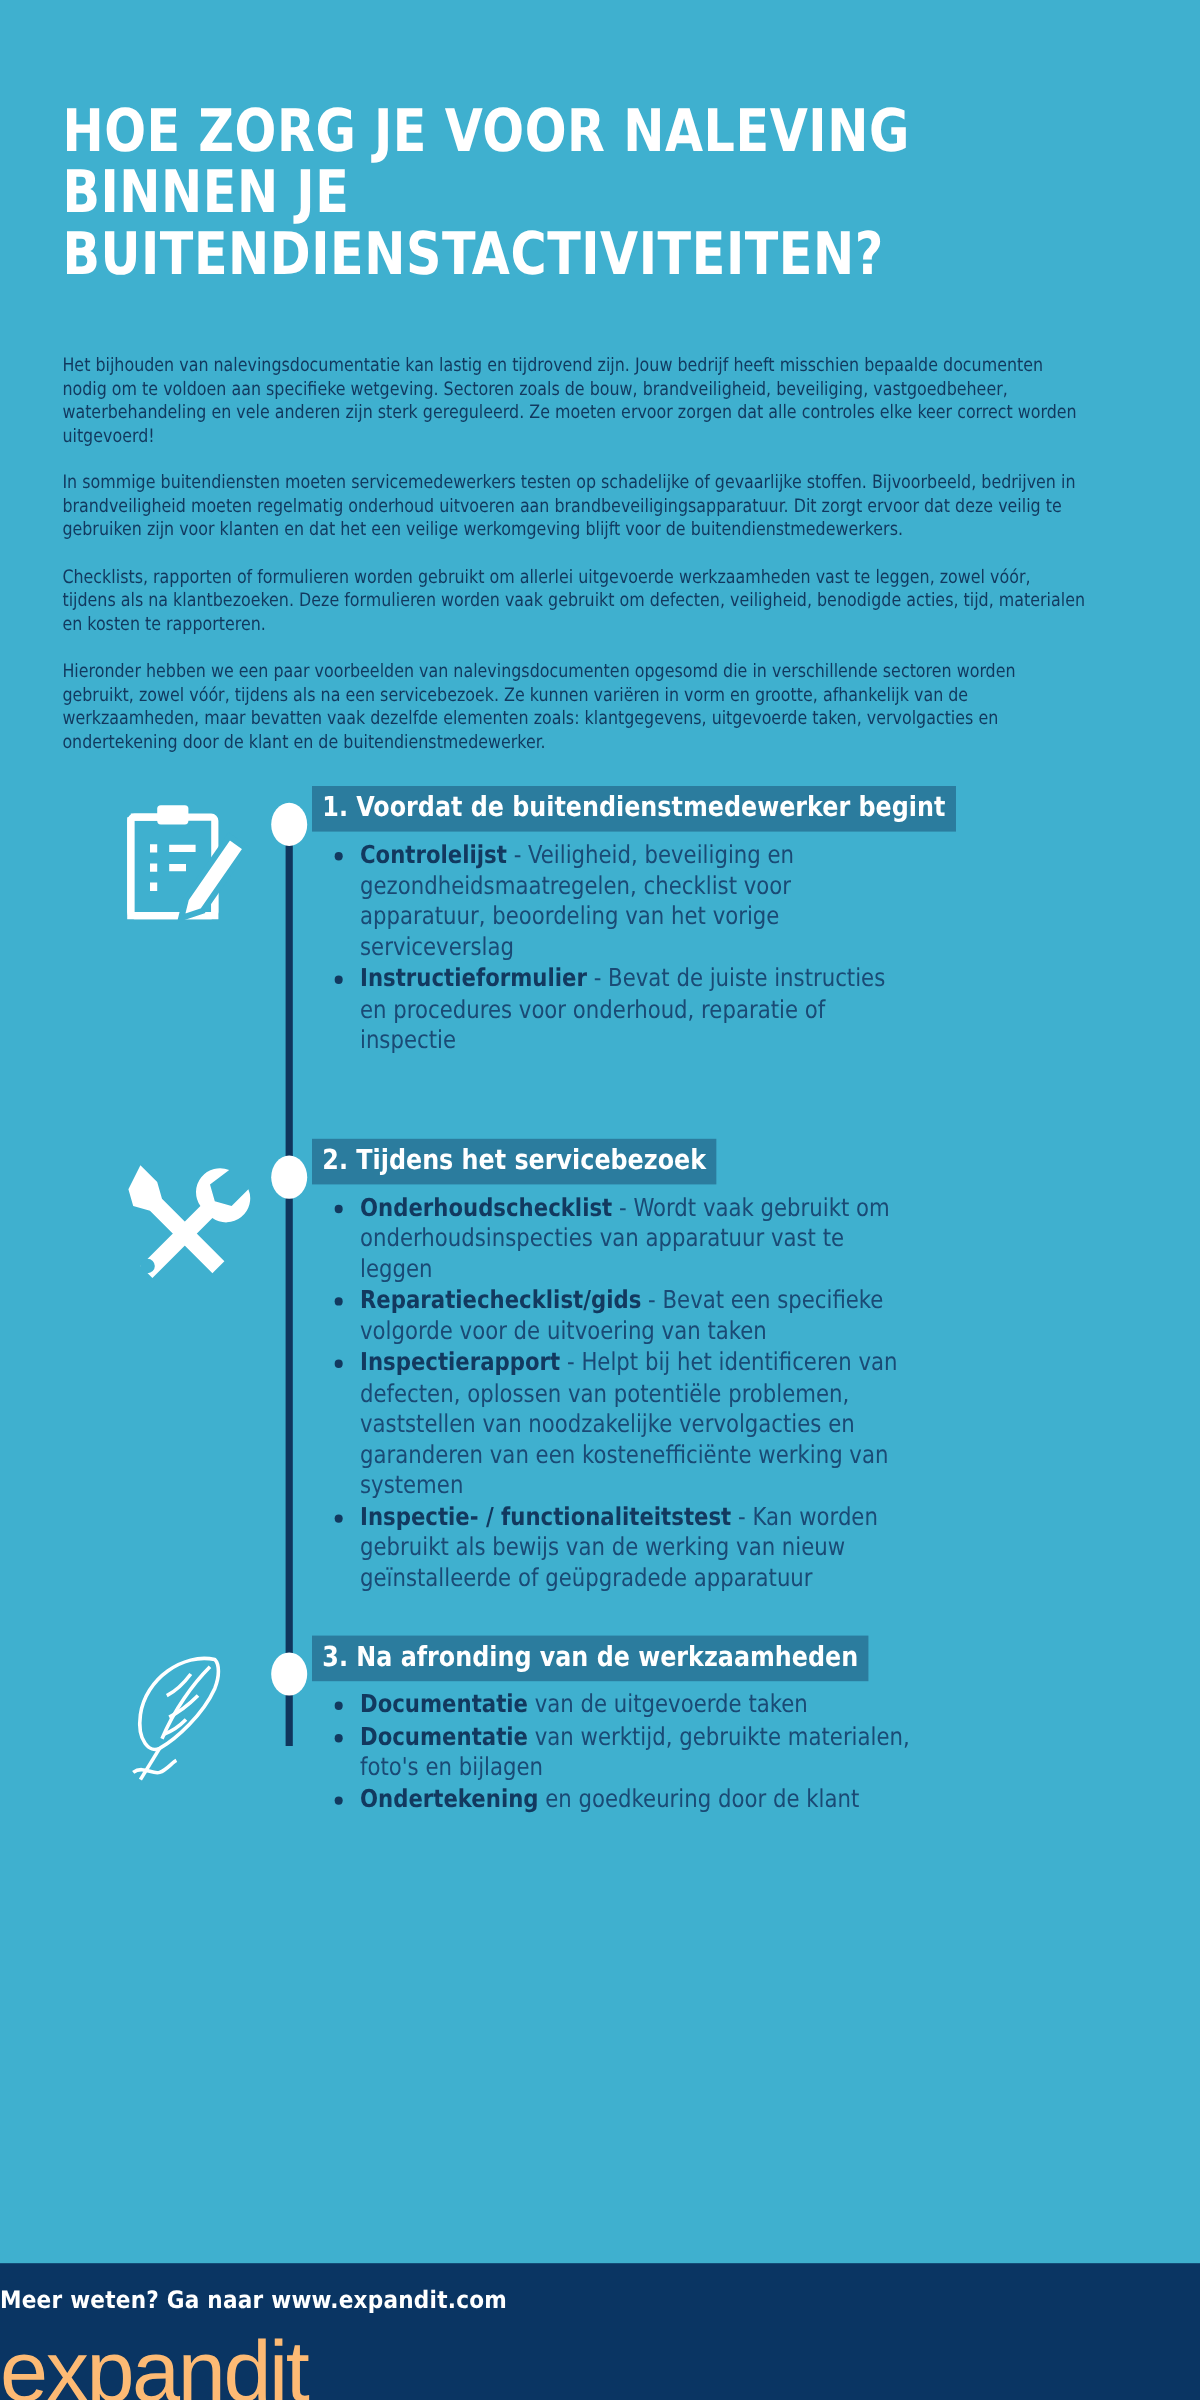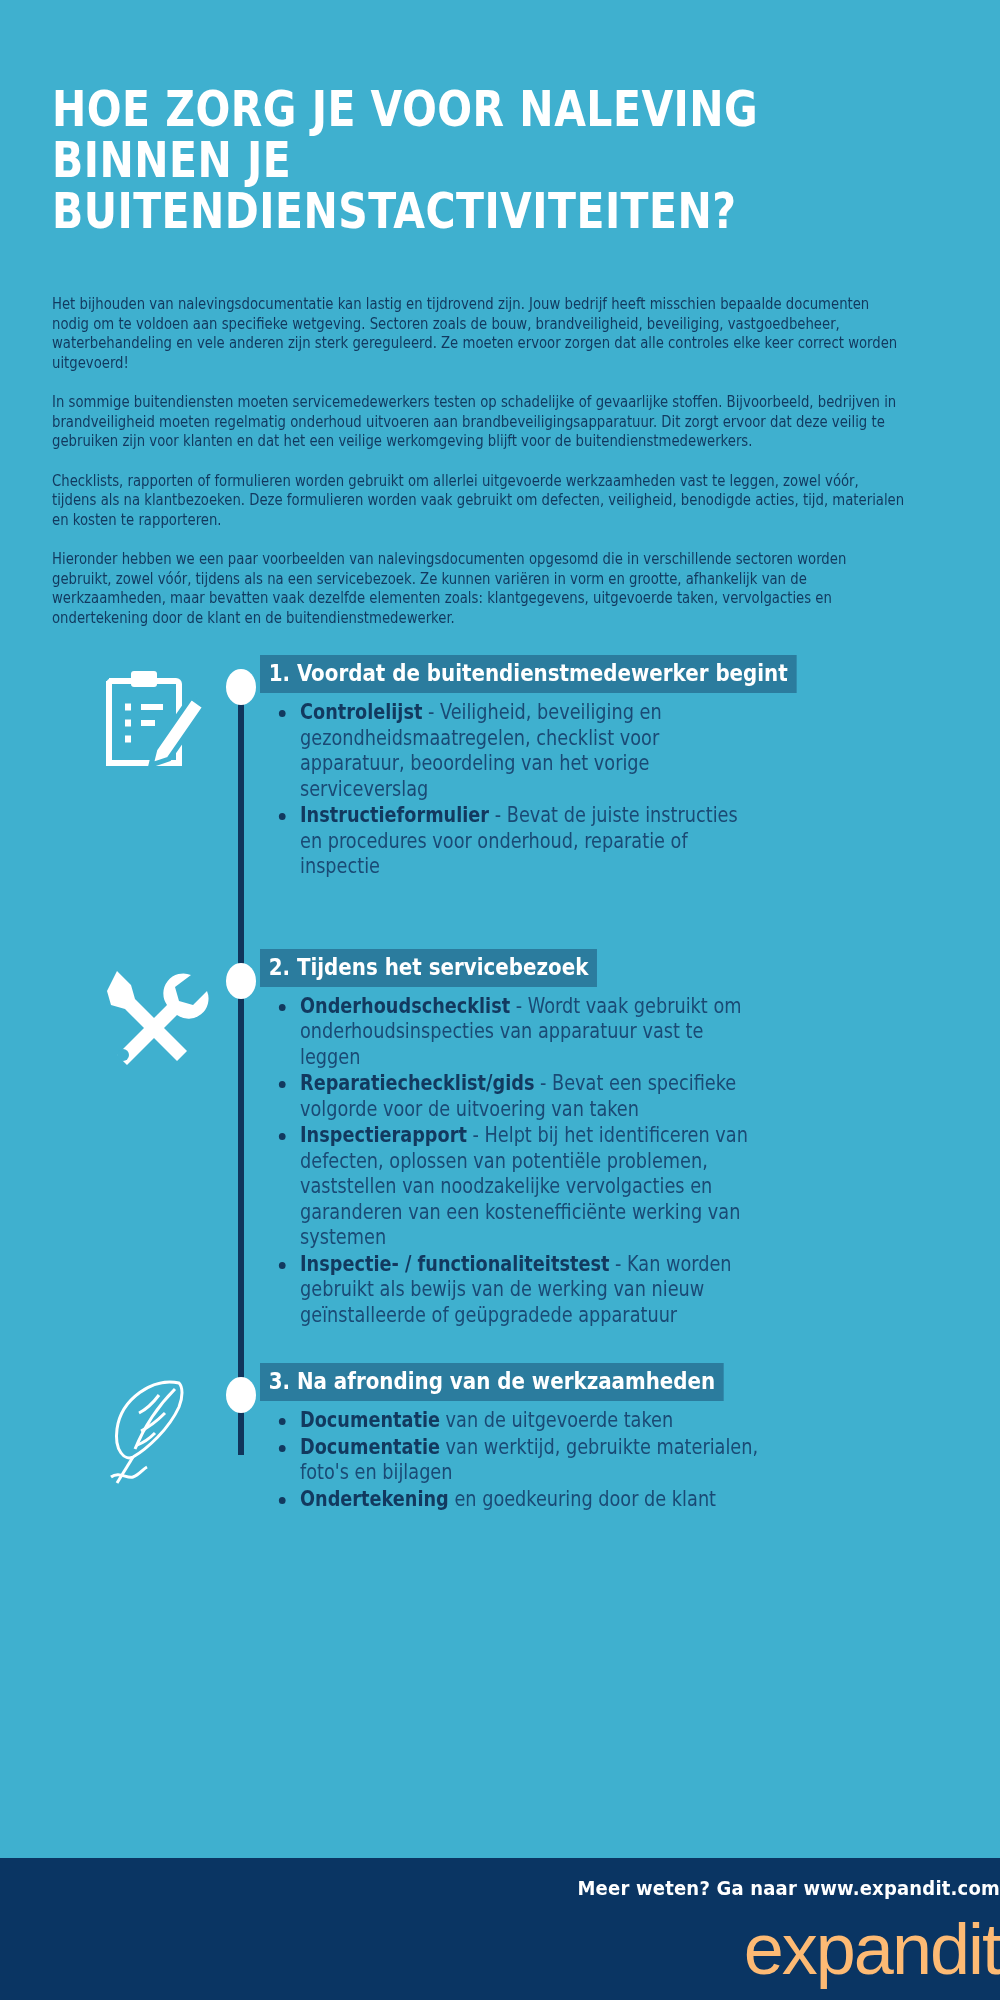--- a/index.html
+++ b/index.html
@@ -143,24 +143,23 @@
   #step-1 { margin-bottom: 0; }
   #step-2 { margin-top: 69px; }
   #step-3 { margin-top: 35px; }
 
   
   .footer {
     position: absolute;
     left: 0;
     bottom: 0;
     width: 1000px;
-    height: 142px;
+    height: 114px;
     background: #0a3563;
-    text-align: right;
-    padding-left: 25px;
+    text-align: left;
   }
   .footer-text {
     color: #ffffff;
     font-family: "DejaVu Sans Condensed", "Liberation Sans Narrow", "Liberation Sans", sans-serif;
     font-weight: 700;
     font-size: 20px;
     padding-top: 18px;
     letter-spacing: 0.2px;
   }
   .logo {

